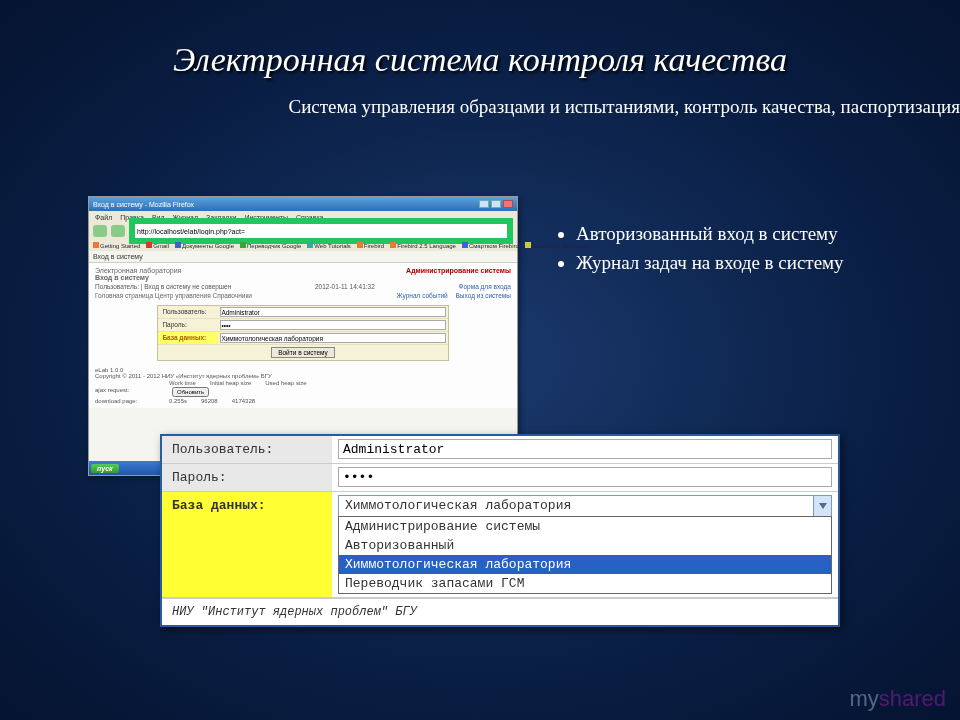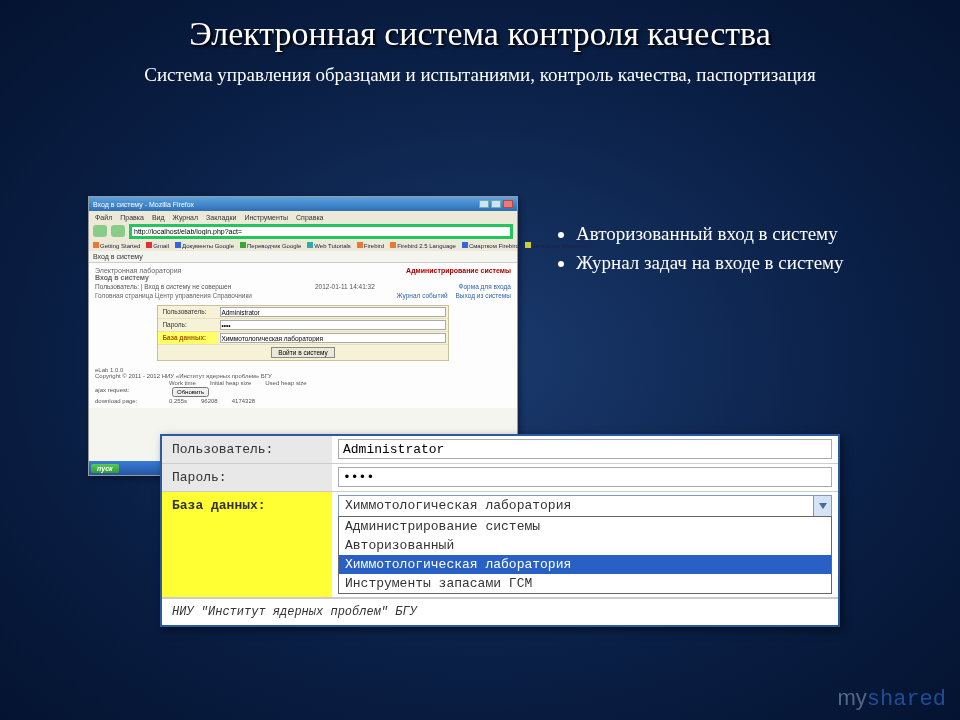--- a/index.html
+++ b/index.html
@@ -6,28 +6,29 @@
   body {
     width: 960px; height: 720px;
     background: radial-gradient(ellipse at center, #1a3a6e 0%, #0a1f45 60%, #041330 100%);
     font-family: Georgia, 'Times New Roman', serif;
     color: #fff;
     position: relative;
     overflow: hidden;
   }
   .title {
     text-align: center;
-    padding-top: 12px;
+    padding-top: 38px;
     font-size: 34px;
+    font-style: italic;
     line-height: 1.3;
     text-shadow: 2px 2px 3px #000;
   }
   .subtitle {
-    text-align: center;
-    margin-top: 8px;
+    text-align: right;
+    margin-top: 14px;
     font-size: 19px;
   }
   .bullets {
     position: absolute;
     top: 220px;
     left: 560px;
     font-size: 19px;
     line-height: 1.5;
   }
   .bullets li { list-style: disc; margin-left: 16px; }
@@ -60,21 +61,21 @@
     height: 12px; background: #ece9d8;
     display: flex; gap: 8px; padding: 0 6px; align-items: center;
     font-size: 7px; color: #333;
   }
   .bw-addr {
     height: 16px; background: #ece9d8;
     display: flex; align-items: center; gap: 4px; padding: 0 4px;
   }
   .bw-addr .navbtn { width: 14px; height: 12px; background: #6b6; border-radius: 3px; }
   .bw-addr input {
-    flex: 1; height: 15px; font-size: 7px; border: 3px solid #22c55e; padding: 0 2px; background: #fff;
+    flex: 1; height: 26px; font-size: 7px; border: 6px solid #22c55e; padding: 0 2px; background: #fff;
   }
   .bw-bookmarks {
     height: 12px; background: #ece9d8;
     display: flex; gap: 6px; padding: 0 4px; align-items: center;
     font-size: 6px; color: #224;
   }
   .bw-bookmarks span { white-space: nowrap; }
   .bw-bookmarks .ico { width: 6px; height: 6px; display:inline-block; margin-right:1px; }
   .bw-tab {
     height: 12px; background: #f5f5f0; border-bottom: 1px solid #ccc;
@@ -196,21 +197,21 @@
 
   .watermark {
     position: absolute;
     bottom: 8px; right: 14px;
     font-family: Arial, sans-serif;
     color: #9fb5d8;
     font-size: 22px;
     font-weight: 300;
     opacity: 0.5;
   }
-  .watermark .sh { color: #3b82f6; font-family: Liberation Mono, monospace; }
+  .watermark .sh { color: #a21caf; }
 </style>
 </head>
 <body>
 
 <div class="title">
   <span>Электронная система контроля качества</span><br>
 </div>
 <div class="subtitle">Система управления образцами и испытаниями, контроль качества, паспортизация</div>
 
 <ul class="bullets">
@@ -336,21 +337,21 @@
         <div class="dd">
           <svg viewBox="0 0 8 6">
               <path d="M0 0 L8 0 L4 6 Z" fill="#4a6a9a"></path>
             </svg>
         </div>
       </div>
       <div class="lp-dropdown">
         <div class="opt">Администрирование системы</div>
         <div class="opt">Авторизованный</div>
         <div class="opt selected">Химмотологическая лаборатория</div>
-        <div class="opt">Инструменты запасами ГСМ</div>
+        <div class="opt">Переводчик запасами ГСМ</div>
       </div>
     </div>
   </div>
   <div class="lp-footer">НИУ "Институт ядерных проблем" БГУ</div>
 </div>
 
 <div class="watermark">
   <span>my</span><span class="sh">shared</span>
 </div>
 

